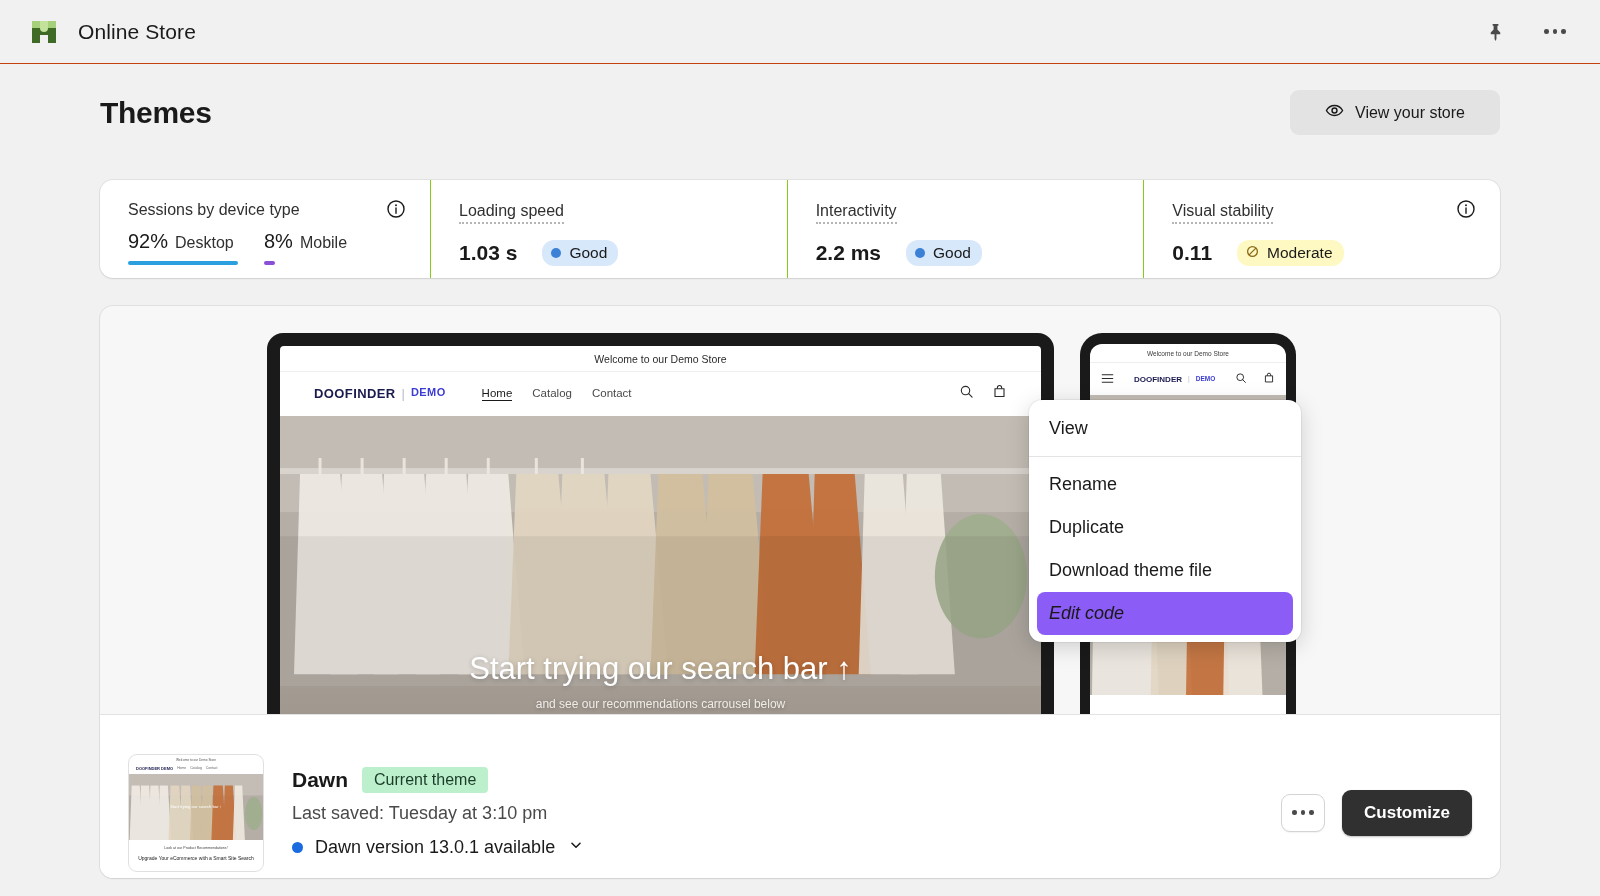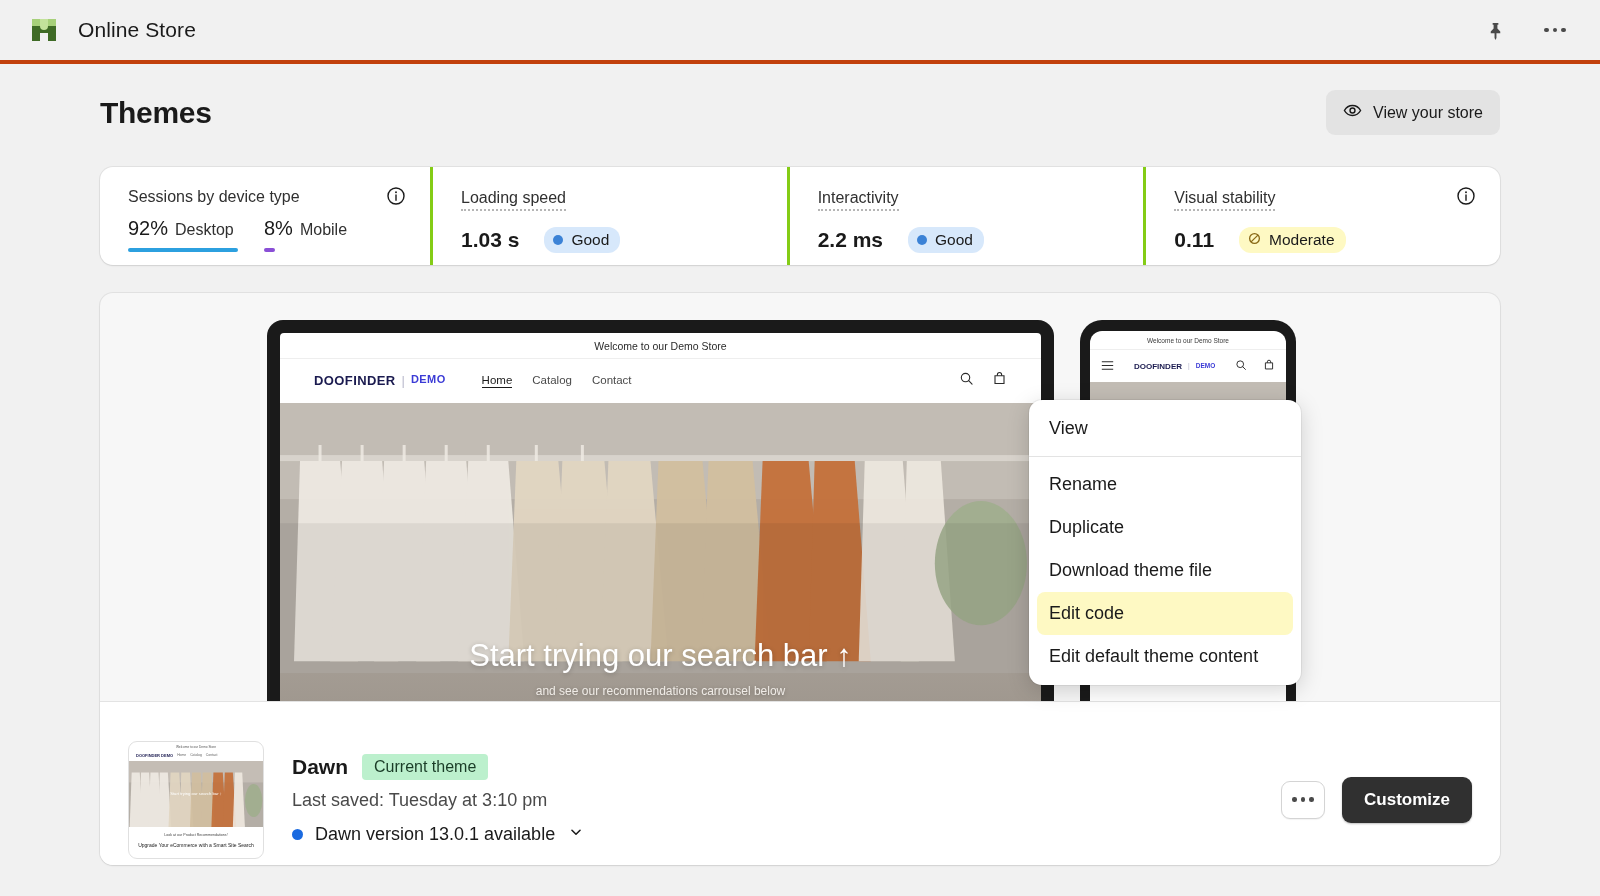--- a/index.html
+++ b/index.html
@@ -10,56 +10,56 @@
     color: #1a1a1a;
     overflow: hidden;
   }
 
   
   .topbar {
     height: 64px; width: 100%;
     background: #f1f1f1;
     display: flex; align-items: center;
     padding: 0 28px;
-    border-bottom: 4px solid #c2410c;
+    border-bottom: 1px solid #c2410c;
   }
   .brand { display: flex; align-items: center; gap: 18px; }
   .store-logo { width: 32px; height: 32px; display: block; }
   .brand-name { font-size: 21px; color: #1a1a1a; letter-spacing: .1px; }
   .topbar-right { margin-left: auto; display: flex; align-items: center; gap: 26px; }
   .icon-btn {
     width: 34px; height: 34px; border-radius: 8px;
     display: flex; align-items: center; justify-content: center;
     cursor: pointer; background: transparent; border: none;
   }
   .dots-h { display: flex; gap: 4px; align-items: center; }
   .dots-h span { width: 4.5px; height: 4.5px; border-radius: 50%; background: #4a4a4a; display: block; }
 
   
   .page { padding: 26px 100px 0 100px; }
-  .page-head { display: flex; align-items: center; margin-bottom: 32px; }
+  .page-head { display: flex; align-items: center; margin-bottom: 45px; }
   .page-title { font-size: 30px; font-weight: bold; letter-spacing: -.3px; }
   .view-store-btn {
     margin-left: auto;
     display: flex; align-items: center; gap: 11px;
     background: #e3e3e3; border: none;
-    border-radius: 9px; padding: 11px 17px;
+    border-radius: 9px; padding: 11px 35px;
     font-size: 16px; color: #1a1a1a; cursor: pointer;
     font-family: inherit;
   }
 
   
   .metrics {
     background: #fff; border-radius: 13px;
     box-shadow: 0 0 0 1px rgba(0,0,0,.06), 0 1px 2px rgba(0,0,0,.08);
     display: flex; align-items: stretch;
     height: 98px; margin-bottom: 28px;
   }
   .metric { flex: 1; padding: 22px 28px 17px 28px; position: relative; }
-  .metric + .metric { border-left: 3px solid #84cc16; }
+  .metric + .metric { border-left: 1px solid #84cc16; }
   .metric.sessions { flex: 0 0 330px; }
   .metric-label { font-size: 16px; color: #303030; line-height: 1; }
   .metric-label.dotted { border-bottom: 2px dotted #b5b5b5; padding-bottom: 3px; display: inline-block; }
   .metric-row { display: flex; align-items: center; gap: 25px; margin-top: 16px; }
   .metric-value { font-size: 21px; font-weight: bold; color: #1a1a1a; }
   .badge {
     display: inline-flex; align-items: center; gap: 8px;
     border-radius: 12px; padding: 4px 11px 4px 9px;
     font-size: 15.5px; color: #1a1a1a;
   }
@@ -218,21 +218,21 @@
     padding: 7px 0;
     z-index: 50;
   }
   .menu-group + .menu-group { border-top: 1px solid #e3e3e3; padding-top: 6px; }
   .menu-item {
     margin: 0 8px; padding: 11px 12px;
     font-size: 18px; color: #1a1a1a;
     border-radius: 8px; cursor: pointer;
     white-space: nowrap;
   }
-  .menu-item.selected { background: #fef9c3; }
+  .menu-item.selected { background: #8b5cf6; font-style: italic; }
   .menu-group:first-child { padding-bottom: 6px; }
 </style>
 </head>
 <body>
 
 <div class="topbar">
   <div class="brand">
     <span>
       <svg class="store-logo" viewBox="0 0 32 32">
         <path d="M4 5h24v7a4 4 0 0 1-8 0 4 4 0 0 1-8 0 4 4 0 0 1-8 0z" fill="#a7d07a"></path>
@@ -549,15 +549,14 @@
 
 <div class="menu">
   <div class="menu-group">
     <div class="menu-item">View</div>
   </div>
   <div class="menu-group">
     <div class="menu-item">Rename</div>
     <div class="menu-item">Duplicate</div>
     <div class="menu-item">Download theme file</div>
     <div class="menu-item selected">Edit code</div>
-    <div class="menu-item">Edit default theme content</div>
   </div>
 </div>
 
 </body></html>

